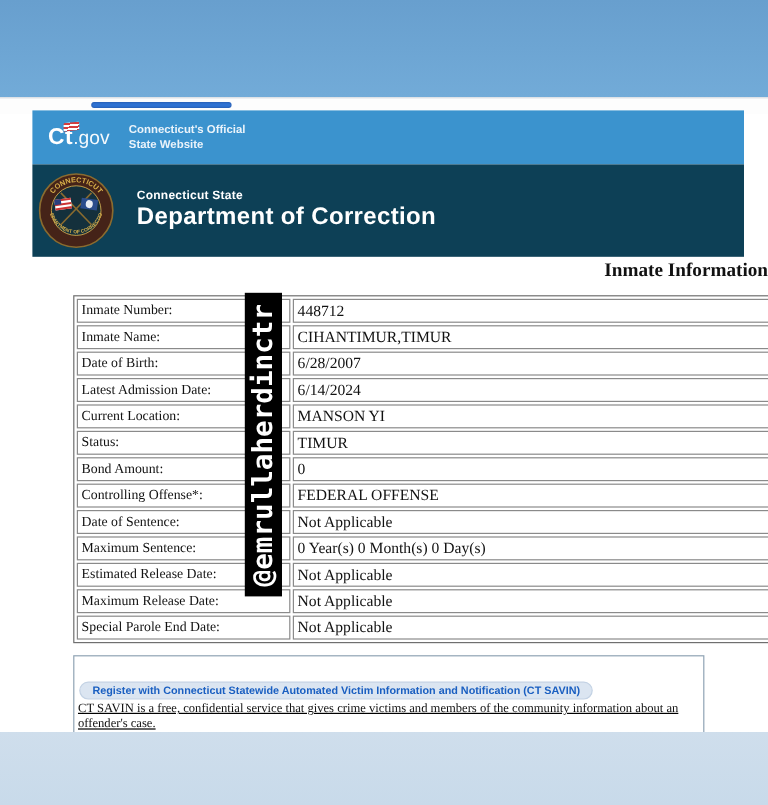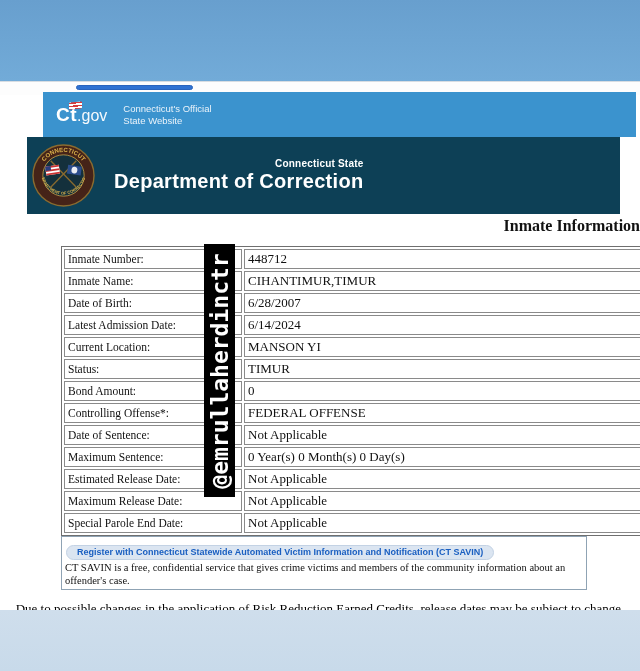--- a/index.html
+++ b/index.html
@@ -11,51 +11,51 @@
     background:linear-gradient(180deg,#689fce 0%,#72abd8 100%);}
   .white-strip{position:absolute;left:0;top:81px;width:640px;height:14px;background:#fdfdfd;
     border-top:1px solid #d8dde2;}
   .scroll-pill{position:absolute;left:76px;top:85px;width:117px;height:5px;border-radius:3px;
     background:#2f72d2;border:1px solid #2a64bd;box-sizing:border-box;}
 
   
   .page{position:absolute;left:0;top:95px;width:640px;height:515px;background:#ffffff;}
 
   
-  .gov-bar{position:absolute;left:43px;top:92px;width:593px;height:45px;background:#3b93ce;
+  .gov-bar{position:absolute;left:27px;top:92px;width:593px;height:45px;background:#3b93ce;
     display:flex;align-items:center;}
   .ctgov{position:relative;margin-left:13px;color:#ffffff;white-space:nowrap;}
   .ctgov .ct{font-size:19px;font-weight:bold;letter-spacing:0.5px;}
   .ctgov .gov{font-size:16px;font-weight:normal;opacity:.95;}
   .flagchip{position:absolute;left:13px;top:-2px;width:13px;height:7px;border-radius:1px;
     transform:skewY(-6deg);
     background:repeating-linear-gradient(180deg,#d43c3c 0 1.6px,#ffffff 1.6px 3.2px);}
-  .tagline{margin-left:16px;color:#eaf3fa;font-size:9.5px;line-height:12px;font-weight:400;}
+  .tagline{margin-left:16px;color:#eaf3fa;font-size:9.5px;line-height:12px;font-weight:700;}
 
   
   .agency-band{position:absolute;left:27px;top:137px;width:593px;height:77px;background:#0d4056;
     display:flex;align-items:center;}
   .seal{margin-left:5px;width:63px;height:63px;flex:0 0 auto;}
   .agency-names{margin-left:19px;color:#ffffff;}
-  .agency-small{font-size:10px;font-weight:bold;letter-spacing:.2px;margin-bottom:1px;text-align:right;}
+  .agency-small{font-size:10px;font-weight:bold;letter-spacing:.2px;margin-bottom:1px;}
   .agency-large{font-size:20px;font-weight:bold;letter-spacing:.3px;}
 
   
   .main{position:absolute;left:0;top:214px;width:640px;}
   h1.page-title{margin:2px 0 0 0;text-align:right;font-family:"Liberation Serif",serif;
     font-size:16px;line-height:20px;color:#111;}
   table.inmate{margin:10px 0 0 61px;width:586px;border-collapse:separate;border-spacing:2px;
     border:1px solid #6f6f6f;background:#fff;}
   table.inmate td{border:1px solid #8a8a8a;font-family:"Liberation Serif",serif;color:#111;
     padding:1px 3px;height:12px;vertical-align:middle;}
   td.lbl{width:170px;font-size:11.5px;}
   td.val{font-size:13px;}
 
-  .savin-box{margin:0 0 0 61px;width:526px;box-sizing:border-box;border:1px solid #8fa3b4;
-    padding:4px 2px 2px 2px;background:#fff;}
+  .savin-box{margin:10px 0 0 61px;width:526px;box-sizing:border-box;border:1px solid #8fa3b4;
+    padding:18px 2px 2px 2px;background:#fff;text-decoration:underline;}
   .savin-pill{display:inline-block;margin:1px 0 0 2px;background:#dbe5f1;border:1px solid #c3d2e4;
     border-radius:8px;padding:1px 10px;color:#1a5fc1;font-size:9px;font-weight:bold;
     text-decoration:none;line-height:11px;}
   .savin-desc{font-family:"Liberation Serif",serif;font-size:10.5px;color:#111;margin:1px 0 0 1px;
     line-height:13px;}
 
   .note{font-family:"Liberation Serif",serif;font-size:13px;color:#000;text-align:center;}
   .note-1{margin-top:11px;}
   .note-2{margin-top:11px;}
   a.jlink{color:#2f3fc0;text-decoration:underline;}

